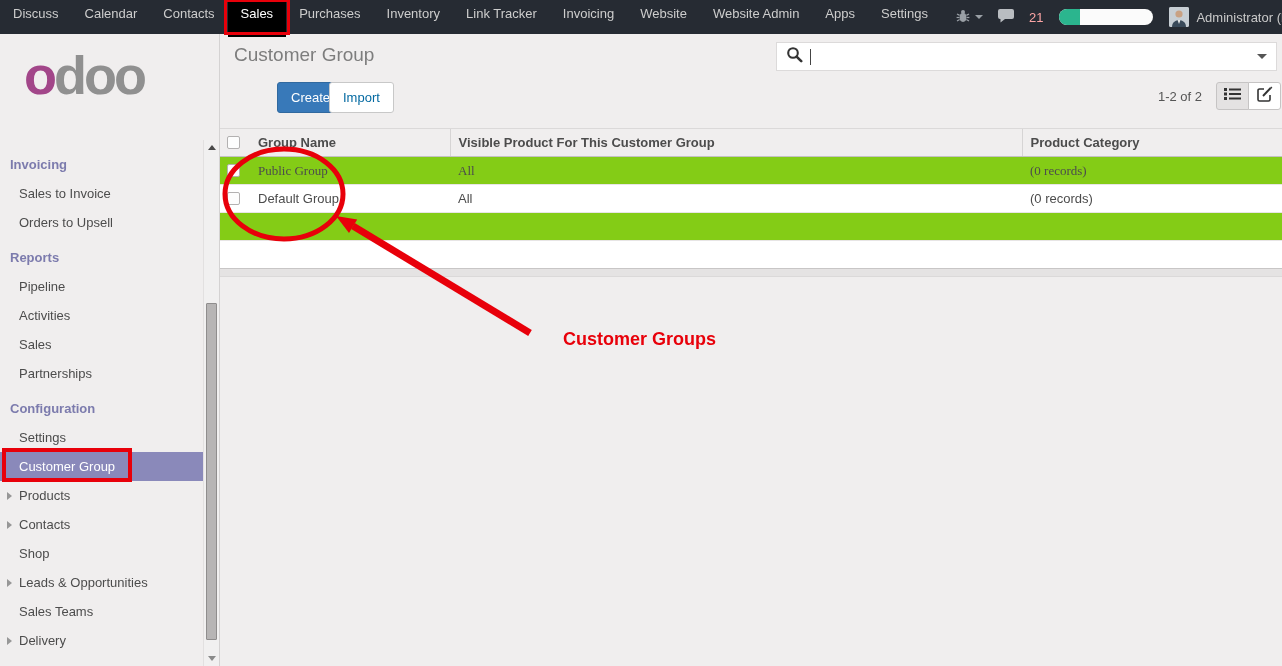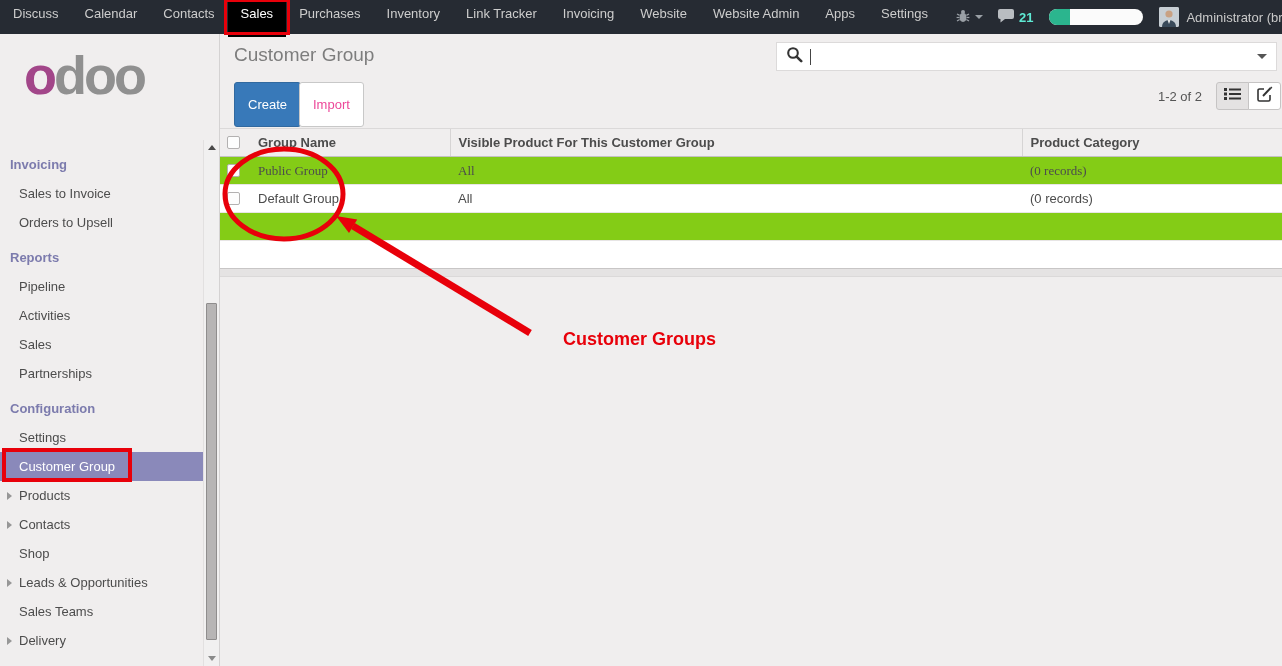--- a/index.html
+++ b/index.html
@@ -10,21 +10,21 @@
   .topbar { position:absolute; top:0; left:0; right:0; height:34px; background:#262b33;
             display:flex; align-items:center; font-size:13px; color:#cdcdcd; z-index:20; }
   .tb-item { padding:0 13px; line-height:34px; height:40px; white-space:nowrap; cursor:pointer; }
   .tb-item.active { background:#000; color:#fff; position:relative; }
   .annot-rect-sales { position:absolute; left:-4px; right:-4px; top:2px; bottom:2px;
             border:3px solid #e8000a; pointer-events:none; }
   .tb-right { margin-left:auto; display:flex; align-items:center; height:34px; padding-right:6px; }
   .tb-ico { display:flex; align-items:center; margin-left:14px; cursor:pointer; }
   .caret-down { width:0; height:0; border-left:4px solid transparent; border-right:4px solid transparent;
             border-top:4px solid #9aa0a6; display:inline-block; margin-left:4px; }
-  .msg-count { color:#5eead4; margin-left:3px;font-weight:bold; }
+  .msg-count { color:#fca5a5; margin-left:13px; }
   .pill { width:94px; height:16px; background:#fbfbfb; border-radius:8px; overflow:hidden; margin-left:16px; }
   .pill-fill { width:21px; height:100%; background:#2bb58e; }
   .avatar { width:20px; height:20px; border-radius:2px; overflow:hidden; margin-left:16px; background:#cdd3d8; }
   .username { color:#c9c9c9; margin-left:7px; white-space:nowrap; }
 
   
   .sidebar { position:absolute; top:34px; left:0; bottom:0; width:220px; background:#f0eeee;
              border-right:1px solid #d4d2d2; z-index:10; }
   .logo { position:absolute; top:14px; left:24px; font-size:54px; font-weight:bold;
           letter-spacing:-3px; line-height:1; color:#909090; }
@@ -51,23 +51,23 @@
            background:#b7b5b5; border:1px solid #8f8d8d; border-radius:1px; }
 
   
   .main { position:absolute; left:220px; top:34px; right:0; bottom:0; background:#f0eeee; }
   .page-title { position:absolute; left:14px; top:10px; font-size:19px; color:#7d7d7d; }
   .searchbox { position:absolute; top:8px; right:5px; width:501px; height:29px; background:#fff;
                border:1px solid #dcdada; display:flex; align-items:center; padding:0 9px; cursor:text; }
   .text-cursor { width:1px; height:16px; background:#444; margin-left:7px; }
   .search-caret { margin-left:auto; width:0; height:0; border-left:5px solid transparent;
                border-right:5px solid transparent; border-top:5px solid #555; }
-  .btn { position:absolute; top:48px; font-size:13px; padding:14px 13px; border-radius:3px; cursor:pointer; }
+  .btn { position:absolute; top:48px; font-size:13px; padding:7px 13px; border-radius:3px; cursor:pointer;margin-left:43px; }
   .btn-create { left:14px; background:#3879b9; border:1px solid #31699f; color:#fff; }
-  .btn-import { left:79px; background:#fff; border:1px solid #c8c8c8; color:#ec4899; }
+  .btn-import { left:66px; background:#fff; border:1px solid #c8c8c8; color:#0369a1; }
   .pager { position:absolute; right:80px; top:55px; font-size:13px; color:#555;margin-left:12px; }
   .switcher { position:absolute; right:1px; top:48px; display:flex; }
   .sw-btn { width:33px; height:28px; border:1px solid #c6c4c4; background:#fff;
             display:flex; align-items:center; justify-content:center; cursor:pointer; }
   .sw-btn.first { border-radius:3px 0 0 3px; }
   .sw-btn.last { border-radius:0 3px 3px 0; margin-left:-1px; }
   .sw-btn.active { background:#e4e2e2; }
 
   
   .list-table { position:absolute; top:94px; left:0; width:100%; border-collapse:collapse;

